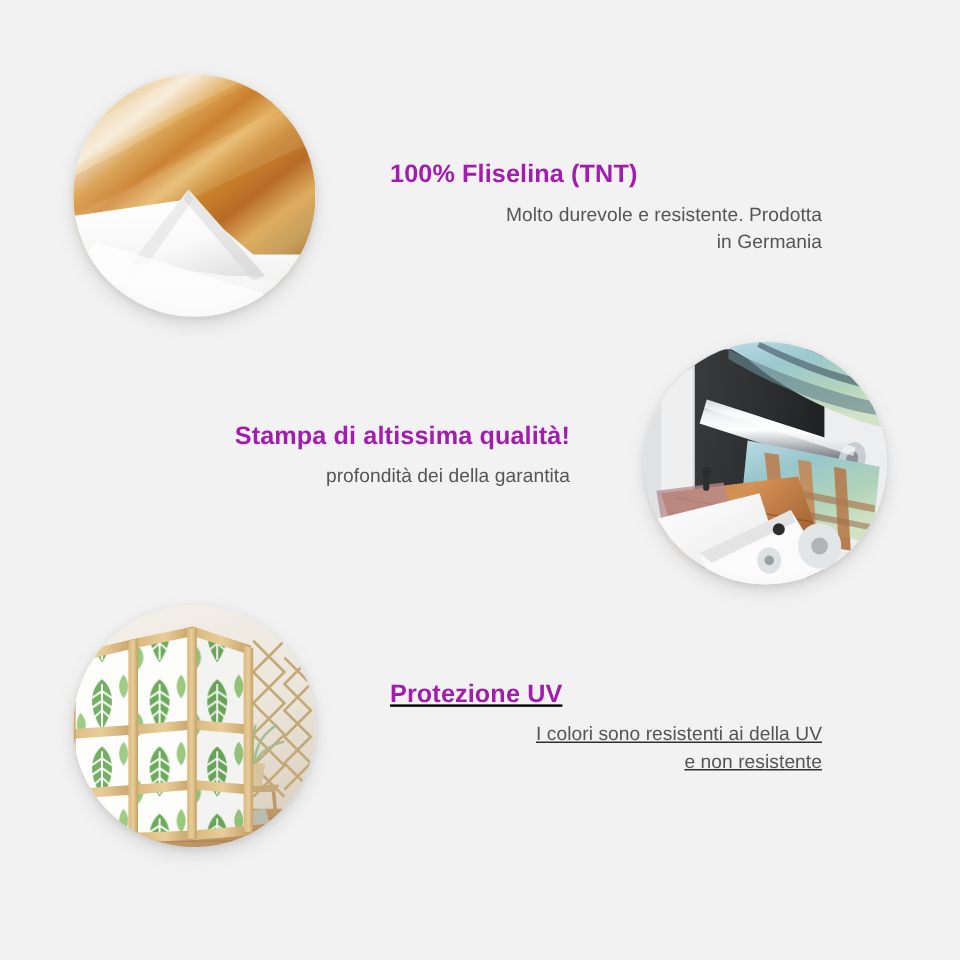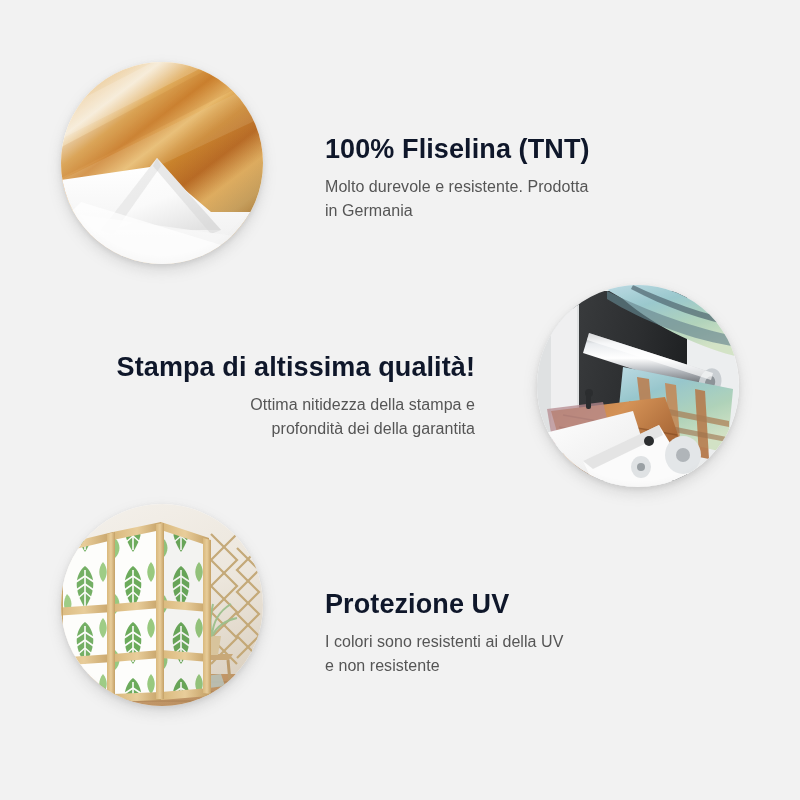--- a/index.html
+++ b/index.html
@@ -43,47 +43,47 @@
     background: #ffffff;
   }
   .circle svg { display: block; width: 202px; height: 202px; }
 
   
   .txt {
     position: absolute;
   }
   .txt h2 {
     margin: 0 0 10px 0;
-    font-size: 27px;
+    font-size: 21px;
     font-weight: bold;
-    color: #0f172a;
+    color: #a21caf;
     letter-spacing: 0.1px;
     line-height: 1.2;
   }
   .txt p {
     margin: 0;
     font-size: 16px;
     color: #555555;
     line-height: 1.45;
     letter-spacing: 0.05px;
   }
-  .txt p .ln { display: block; }
+  .txt p .ln { display: block; text-align: right; }
 
   .txt.left-align { text-align: left; }
   .txt.right-align { text-align: right; }
 
   
   #f1-circle { left: 61px;  top: 62px; }
   #f1-text   { left: 325px; top: 133px; width: 360px; }
 
   #f2-circle { left: 537px; top: 285px; }
   #f2-text   { left: 115px; top: 351px; width: 360px; }
 
   #f3-circle { left: 61px;  top: 504px; }
-  #f3-text   { left: 325px; top: 588px; width: 360px; }
+  #f3-text   { left: 325px; top: 566px; width: 360px; text-decoration: underline; }
 </style>
 </head>
 <body>
 
 <div class="stage">
 
   <div class="feature">
 
     <div class="circle-wrap" id="f1-circle">
       <div class="circle">
@@ -257,21 +257,20 @@
           <rect x="49" y="108" width="5" height="16" rx="2" fill="#2b2d2f"></rect>
 
           <rect width="202" height="202" fill="url(#vign2)"></rect>
         </svg>
       </div>
     </div>
 
     <div class="txt right-align" id="f2-text">
       <h2>Stampa di altissima qualità!</h2>
       <p>
-        <span class="ln">Ottima nitidezza della stampa e</span>
         <span class="ln">profondità dei della garantita</span>
       </p>
     </div>
   </div>
 
   <div class="feature">
 
     <div class="circle-wrap" id="f3-circle">
       <div class="circle">
         <svg viewBox="0 0 202 202" xmlns="http://www.w3.org/2000/svg">

